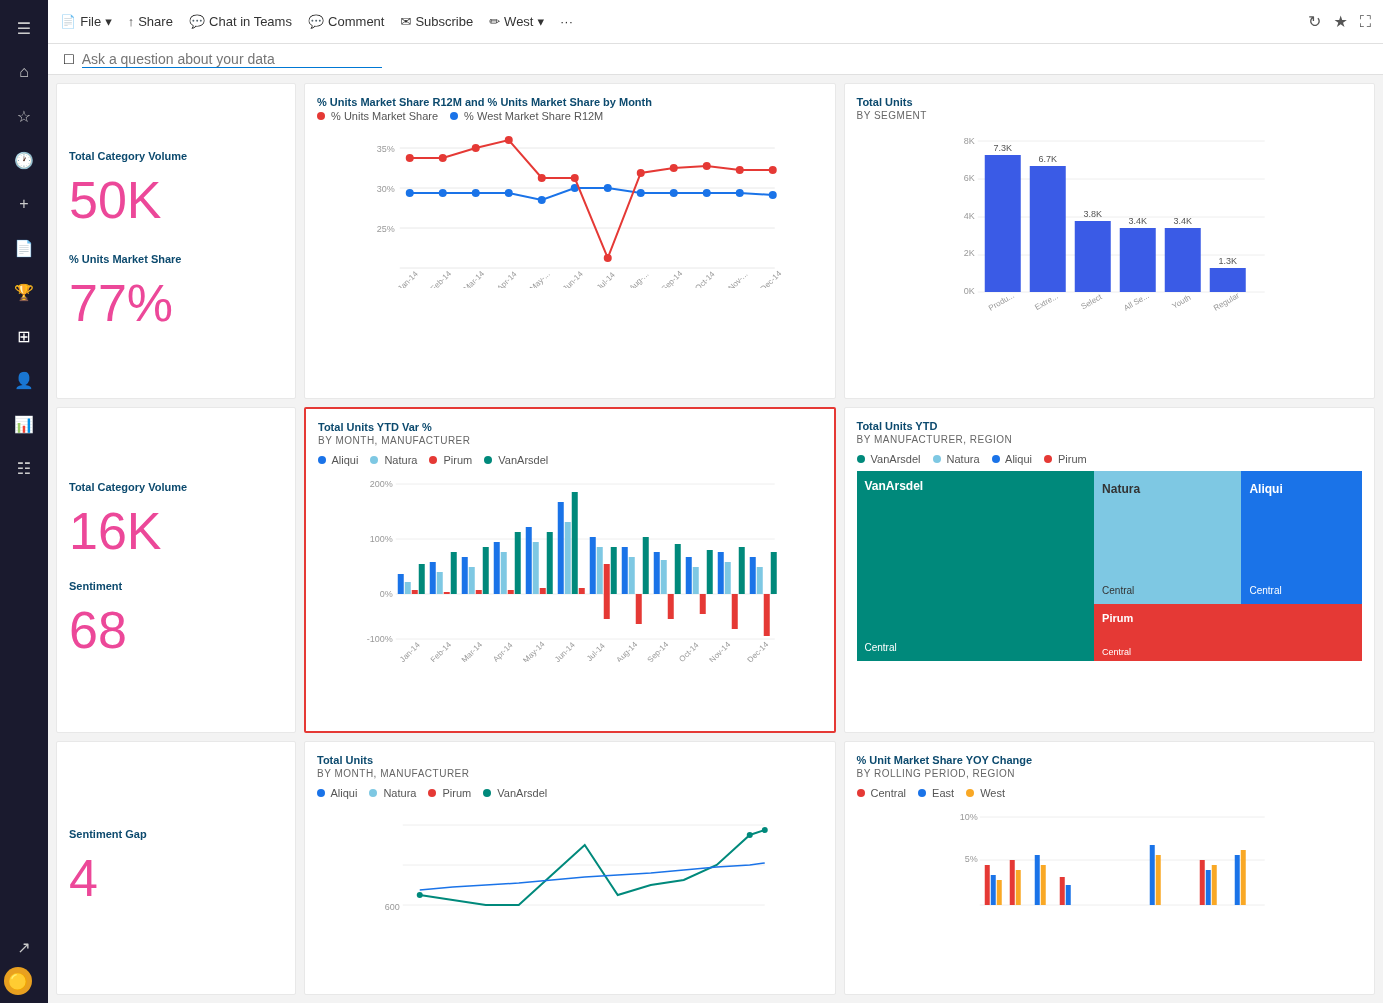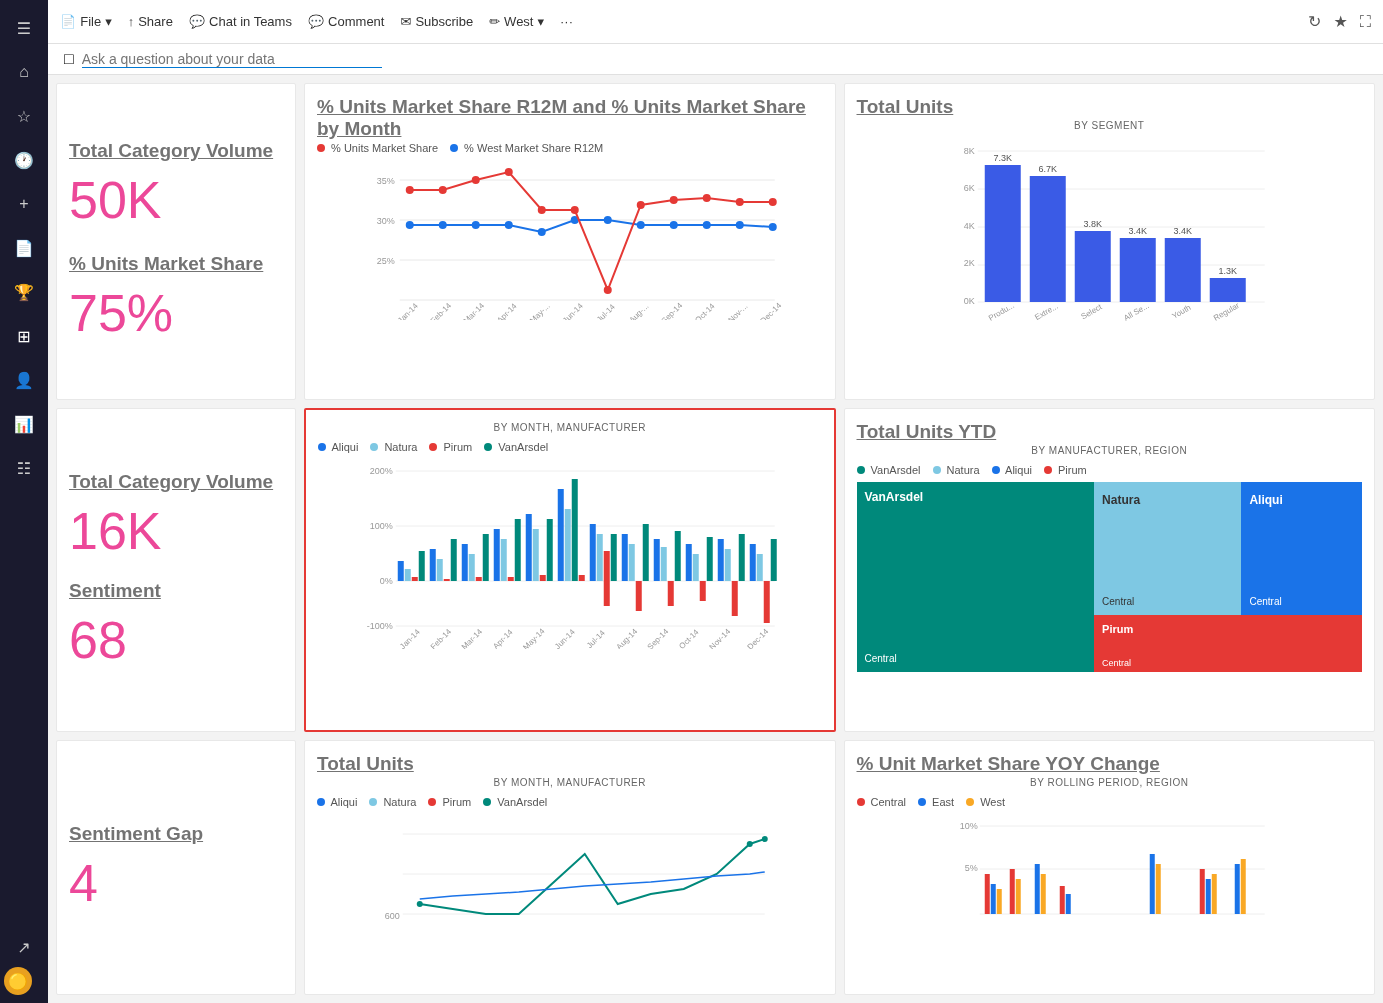--- a/index.html
+++ b/index.html
@@ -76,22 +76,22 @@
     
     .card {
       background: #fff;
       border: 1px solid #e8e8e8;
       padding: 12px;
       border-radius: 2px;
     }
     .card.highlighted-border {
       border: 2px solid #e53935;
     }
-    .card-title { font-size: 19px; color: #737373; font-weight: 600; margin-bottom: 2px; text-decoration: underline; }
-    .card-subtitle { font-size: 10px; color: #666; text-transform: uppercase; letter-spacing: 0.5px; margin-bottom: 8px; text-align: center; }
+    .card-title { font-size: 11px; color: #0c4a6e; font-weight: 600; margin-bottom: 2px; }
+    .card-subtitle { font-size: 10px; color: #666; text-transform: uppercase; letter-spacing: 0.5px; margin-bottom: 8px; }
     .card-value { font-size: 52px; color: #ec4899; font-weight: 300; line-height: 1.1; }
 
     
     .kpi-card { display: flex; flex-direction: column; justify-content: center; }
     .kpi-card .card-value { margin-top: 8px; }
 
     
     .legend { display: flex; align-items: center; gap: 12px; font-size: 11px; color: #555; margin-bottom: 6px; flex-wrap: wrap; }
     .legend-dot { width: 8px; height: 8px; border-radius: 50%; display: inline-block; margin-right: 3px; }
 
@@ -167,21 +167,21 @@
     <span>□</span>
     <input type="text" placeholder="Ask a question about your data" style="">
   </div>
 
   <div class="dashboard">
 
     <div class="card kpi-card">
       <div class="card-title">Total Category Volume</div>
       <div class="card-value">50K</div>
       <div class="card-title" style="margin-top:24px;">% Units Market Share</div>
-      <div class="card-value">75%</div>
+      <div class="card-value">77%</div>
     </div>
 
     <div class="card">
       <div class="card-title">% Units Market Share R12M and % Units Market Share by Month</div>
       <div class="legend">
         <span>
           <span class="legend-dot" style="background:#e53935;"></span>
           <span>% Units Market Share</span>
         </span>
         <span>
@@ -294,20 +294,21 @@
     </div>
 
     <div class="card kpi-card">
       <div class="card-title">Total Category Volume</div>
       <div class="card-value">16K</div>
       <div class="card-title" style="margin-top:20px;">Sentiment</div>
       <div class="card-value">68</div>
     </div>
 
     <div class="card highlighted-border">
+      <div class="card-title">Total Units YTD Var %</div>
       <div class="card-subtitle">BY MONTH, MANUFACTURER</div>
       <div class="legend">
         <span>
           <span class="legend-dot" style="background:#1a73e8;"></span>
           <span>Aliqui</span>
         </span>
         <span>
           <span class="legend-dot" style="background:#7ec8e3;"></span>
           <span>Natura</span>
         </span>

